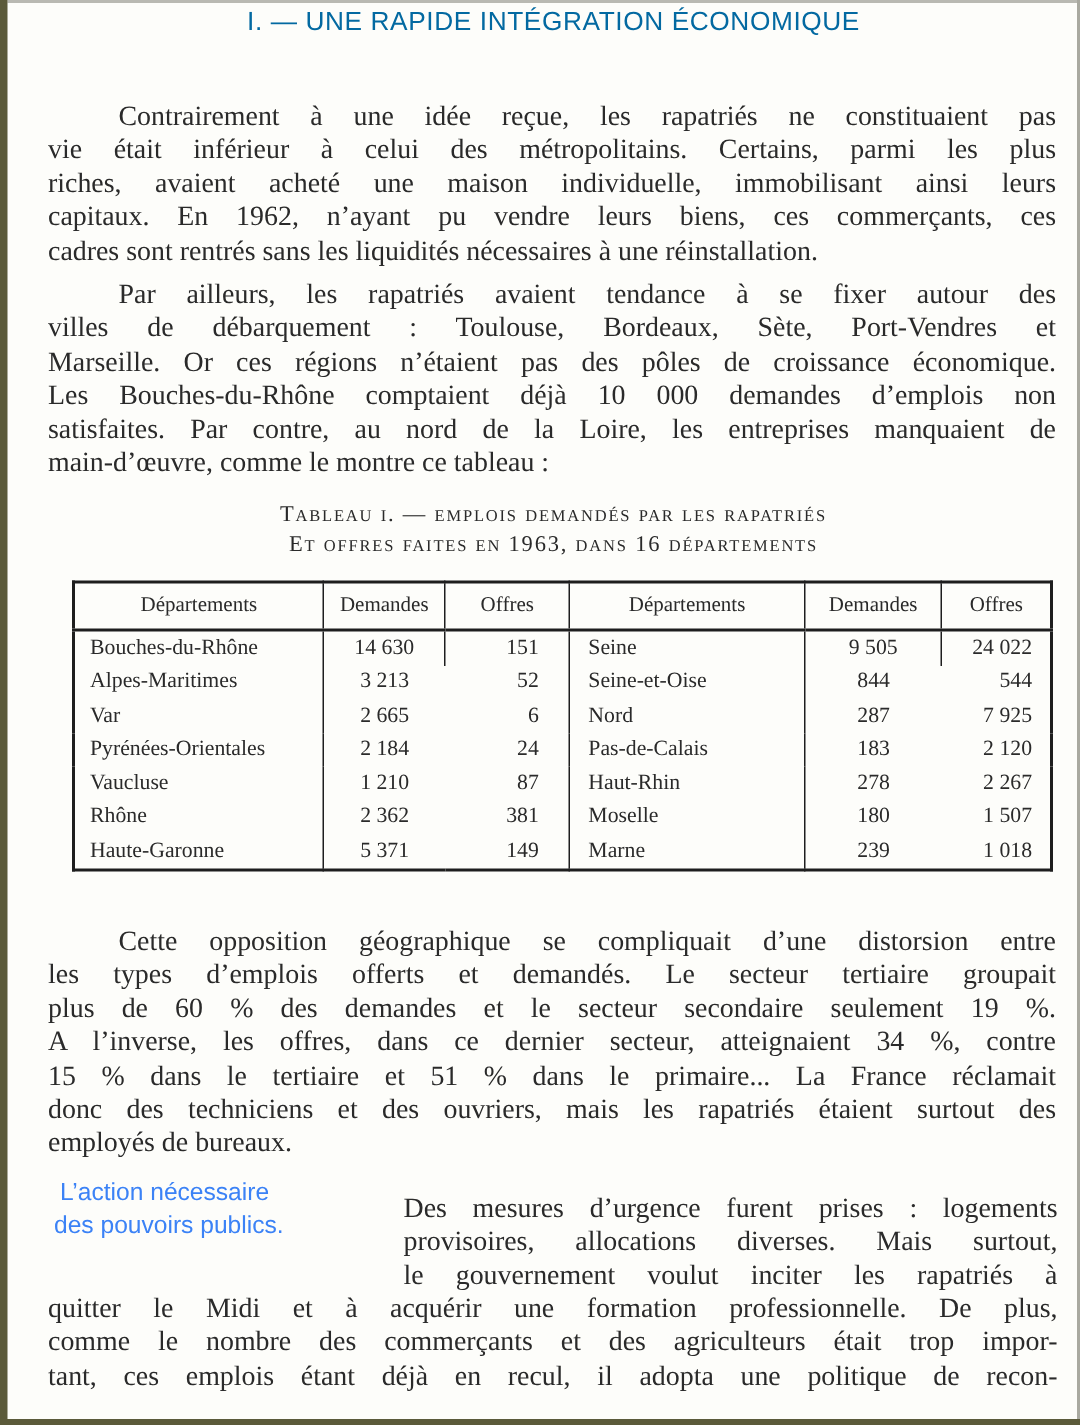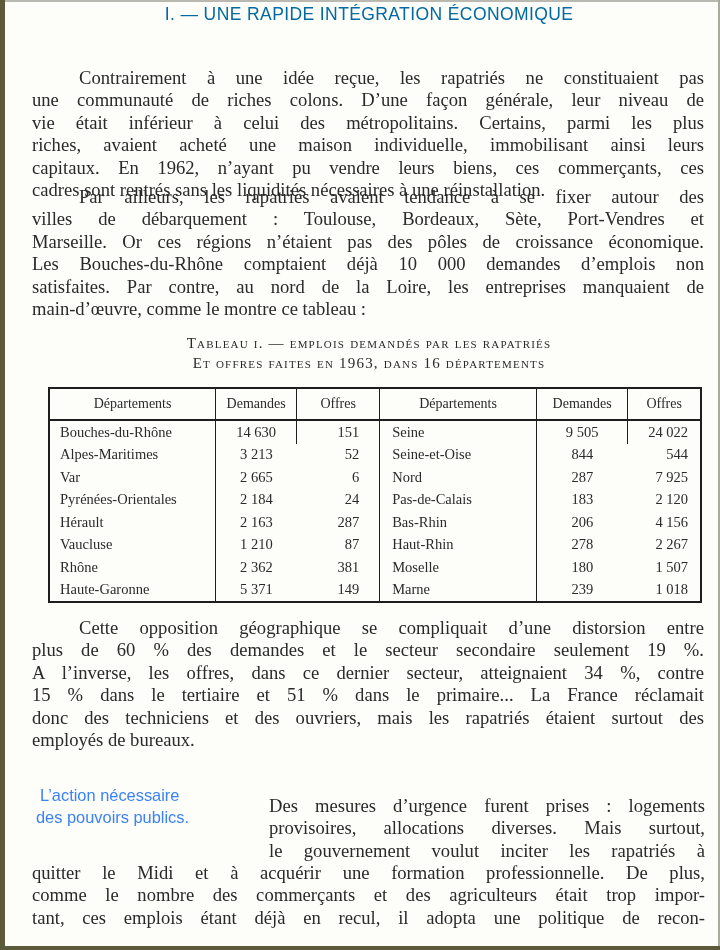--- a/index.html
+++ b/index.html
@@ -93,21 +93,20 @@
 <div class="frame-right"></div>
 <div class="frame-left"></div>
 <div class="frame-bottom"></div>
 
 <div class="page">
 
   <div class="section-title">I. — UNE RAPIDE INTÉGRATION ÉCONOMIQUE</div>
 
   <div class="para p1">
     <span class="line indent">Contrairement à une idée reçue, les rapatriés ne constituaient pas</span>
-    <span class="line">une communauté de riches colons. D’une façon générale, leur niveau de</span>
     <span class="line">vie était inférieur à celui des métropolitains. Certains, parmi les plus</span>
     <span class="line">riches, avaient acheté une maison individuelle, immobilisant ainsi leurs</span>
     <span class="line">capitaux. En 1962, n’ayant pu vendre leurs biens, ces commerçants, ces</span>
     <span class="line last">cadres sont rentrés sans les liquidités nécessaires à une réinstallation.</span>
   </div>
 
   <div class="para p2">
     <span class="line indent">Par ailleurs, les rapatriés avaient tendance à se fixer autour des</span>
     <span class="line">villes de débarquement : Toulouse, Bordeaux, Sète, Port-Vendres et</span>
     <span class="line">Marseille. Or ces régions n’étaient pas des pôles de croissance économique.</span>
@@ -159,28 +158,20 @@
         </tr>
         <tr>
           <td class="col-dept">Pyrénées-Orientales</td>
           <td class="col-dem vline">2 184</td>
           <td class="col-off">24</td>
           <td class="col-dept2 vline">Pas-de-Calais</td>
           <td class="col-dem2 vline">183</td>
           <td class="col-off2">2 120</td>
         </tr>
         <tr>
-          <td class="col-dept">Hérault</td>
-          <td class="col-dem vline">2 163</td>
-          <td class="col-off">287</td>
-          <td class="col-dept2 vline">Bas-Rhin</td>
-          <td class="col-dem2 vline">206</td>
-          <td class="col-off2">4 156</td>
-        </tr>
-        <tr>
           <td class="col-dept">Vaucluse</td>
           <td class="col-dem vline">1 210</td>
           <td class="col-off">87</td>
           <td class="col-dept2 vline">Haut-Rhin</td>
           <td class="col-dem2 vline">278</td>
           <td class="col-off2">2 267</td>
         </tr>
         <tr>
           <td class="col-dept">Rhône</td>
           <td class="col-dem vline">2 362</td>
@@ -195,20 +186,21 @@
           <td class="col-off">149</td>
           <td class="col-dept2 vline">Marne</td>
           <td class="col-dem2 vline">239</td>
           <td class="col-off2">1 018</td>
         </tr>
       </tbody>
   </table>
 
   <div class="para p3">
     <span class="line indent">Cette opposition géographique se compliquait d’une distorsion entre</span>
+    <span class="line">les types d’emplois offerts et demandés. Le secteur tertiaire groupait</span>
     <span class="line">plus de 60 % des demandes et le secteur secondaire seulement 19 %.</span>
     <span class="line">A l’inverse, les offres, dans ce dernier secteur, atteignaient 34 %, contre</span>
     <span class="line">15 % dans le tertiaire et 51 % dans le primaire... La France réclamait</span>
     <span class="line">donc des techniciens et des ouvriers, mais les rapatriés étaient surtout des</span>
     <span class="line last">employés de bureaux.</span>
   </div>
 
   <div class="margin-note">
     <span class="l1">L’action nécessaire</span>
     <span>des pouvoirs publics.</span>

